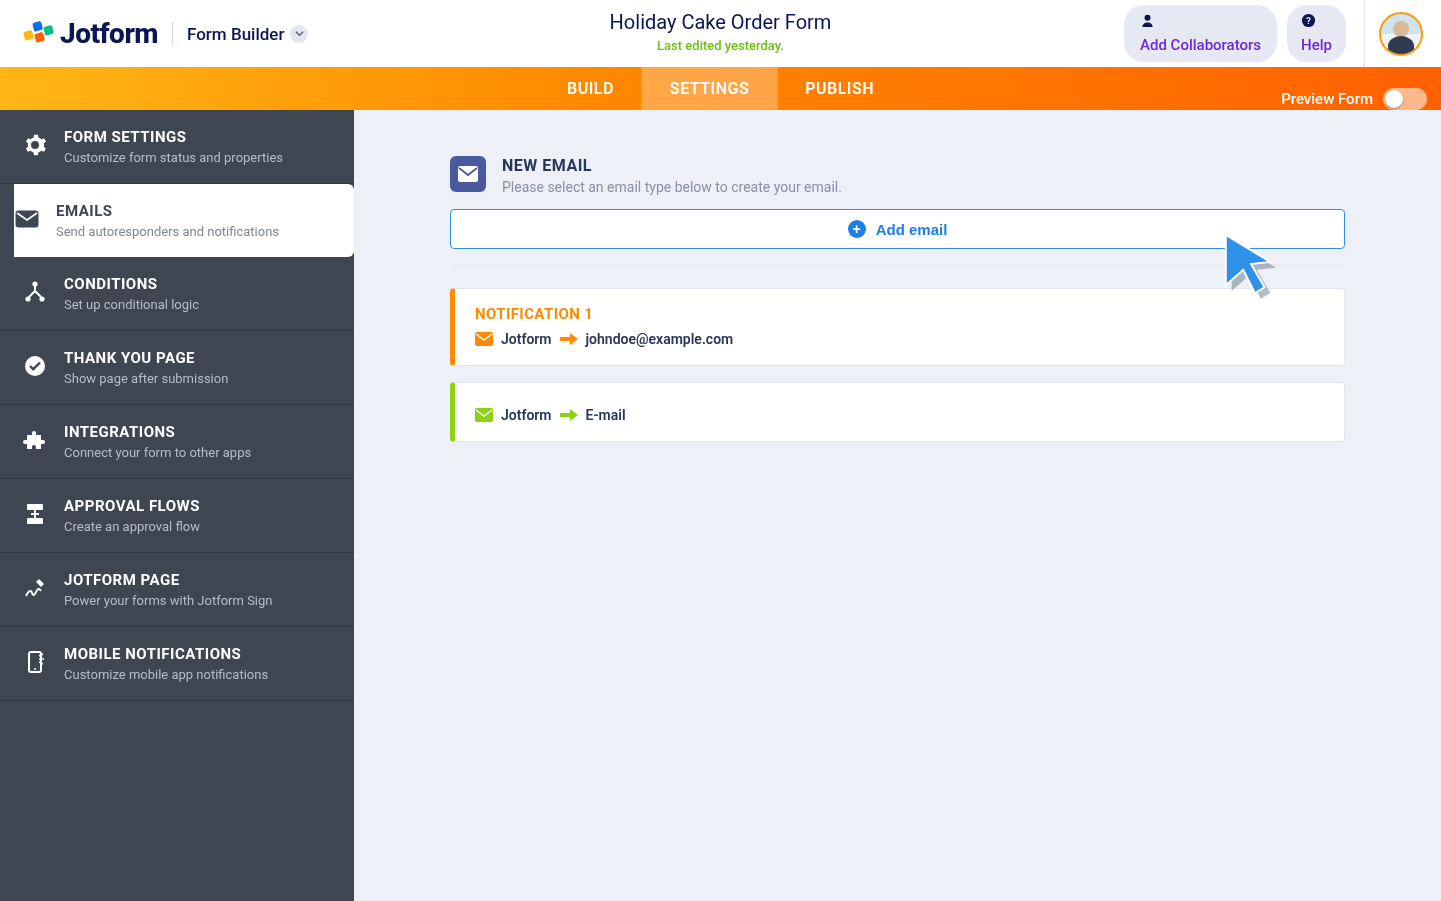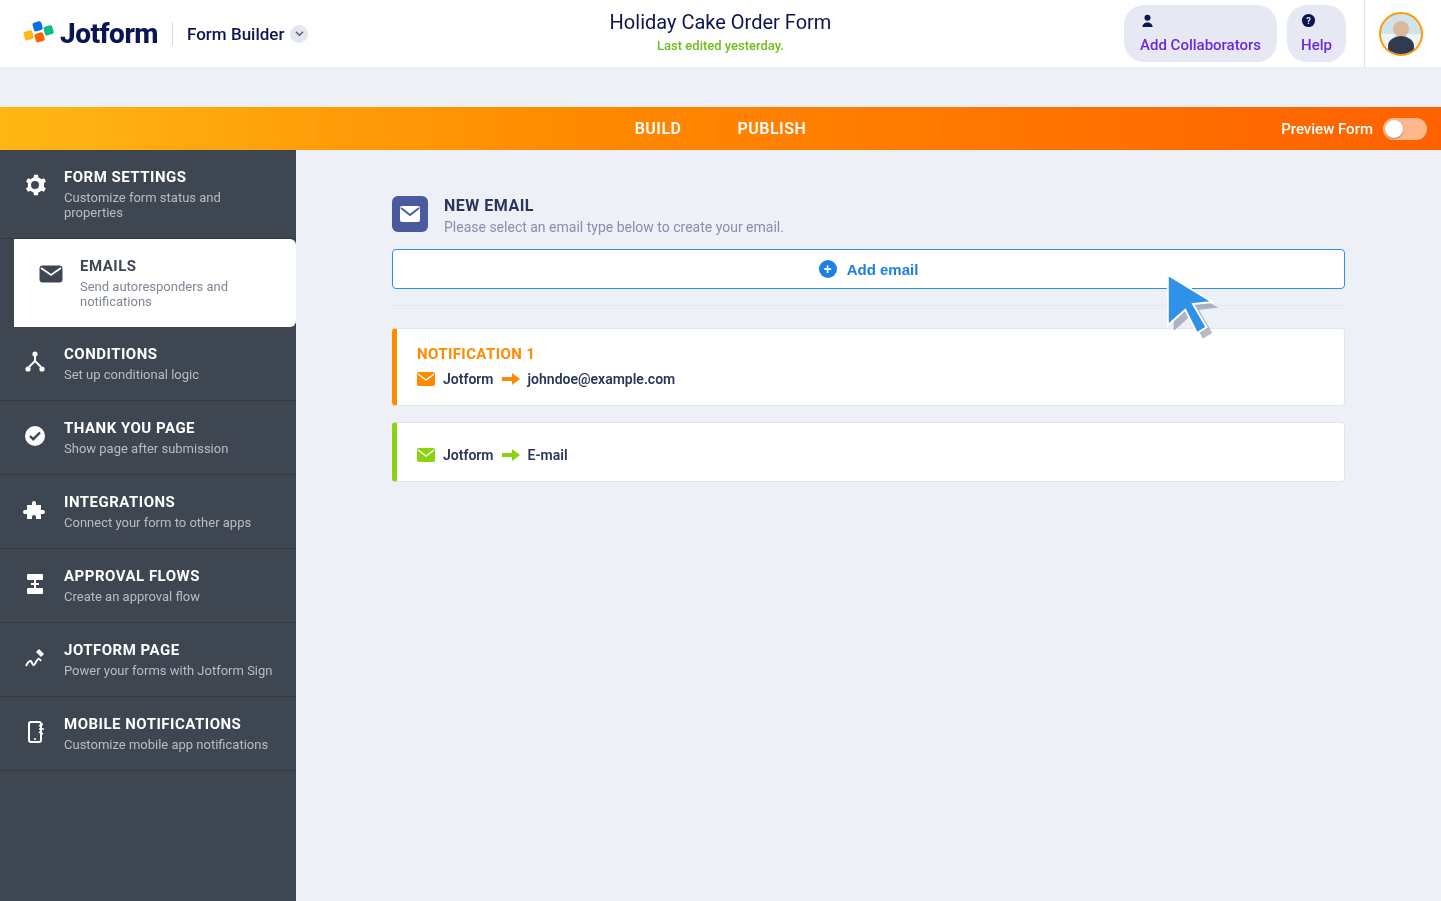--- a/index.html
+++ b/index.html
@@ -17,36 +17,36 @@
   .center-title .form-title { font-size: 20px; font-weight: 400; color: #0a1551; }
   .center-title .edited { font-size: 13px; color: #6ebf13; margin-top: 4px; font-weight: 500; }
   .header-right { margin-left: auto; display: flex; align-items: center; gap: 10px; }
   .pill { background: #e6e9f3; border-radius: 20px; padding: 8px 16px; display: inline-flex; gap: 8px; font-size: 15px; color: #6d28d9; font-weight: 500; cursor: pointer; flex-direction: column; }
   .avatar-border { border-left: 1px solid #e0e2eb; height: 67px; display: flex; align-items: center; padding-left: 14px; margin-left: 8px; }
   .avatar { width: 44px; height: 44px; border-radius: 50%; border: 2px solid #ff9b00; background: linear-gradient(#cfe3ec 0 50%, #eef3f6 50% 100%); position: relative; overflow: hidden; }
   .avatar::before { content:""; position:absolute; left:50%; top:18%; transform:translateX(-50%); width:16px; height:16px; border-radius:50%; background:#d9b99a; }
   .avatar::after { content:""; position:absolute; left:50%; top:55%; transform:translateX(-50%); width:26px; height:20px; border-radius:50% 50% 0 0; background:#2f3b50; }
 
   
-  .tab-bar { height: 43px; background: linear-gradient(90deg, #ffb715 0%, #ff8a00 40%, #ff6100 100%); display: flex; align-items: center; position: relative; margin-top: 40px; }
+  .tab-bar { height: 43px; background: linear-gradient(90deg, #ffb715 0%, #ff8a00 40%, #ff6100 100%); display: flex; align-items: flex-end; position: relative; }
   .tab-center { position:absolute; left:50%; transform:translateX(-50%); height:100%; display:flex; }
   .tab { padding: 0 28px; display: flex; align-items: center; color: #ffffff; font-weight: 600; font-size: 16px; letter-spacing: 0.5px; cursor: pointer; }
   .tab.active { background: rgba(255,255,255,0.28); }
   .preview-wrap { margin-left: auto; display: flex; align-items: center; gap: 10px; padding-right: 14px; color: #fff; font-weight: 500; font-size: 15px; }
   .switch { width: 44px; height: 22px; border-radius: 20px; background: rgba(255,255,255,0.55); position: relative; cursor: pointer; }
   .switch .knob { position: absolute; left: 2px; top: 2px; width: 18px; height: 18px; background: #fff; border-radius: 50%; box-shadow: 0 1px 2px rgba(0,0,0,0.3); }
 
   
   .body-area { display: flex; height: calc(901px - 67px - 43px); }
-  .sidebar { width: 296px; background: #3e4652; display: flex; flex-direction: column; }
+  .sidebar { width: 354px; background: #3e4652; display: flex; flex-direction: column; }
   .side-item { padding: 18px 20px 18px 22px; display: flex; align-items: flex-start; gap: 16px; color: #ffffff; cursor: pointer; border-bottom: 1px solid rgba(0,0,0,0.18); }
   .side-item .icon { width: 26px; height: 26px; flex: 0 0 26px; display: flex; align-items: center; justify-content: center; margin-top: 4px; }
   .side-item .txt .title { font-size: 15px; font-weight: 700; letter-spacing: 0.5px; }
   .side-item .txt .desc { font-size: 13px; color: #b7bcc6; margin-top: 4px; }
-  .side-item.active { background: #ffffff; color: #3e4652; border-radius: 0 6px 6px 0; margin-left: 14px; padding-left: 24px; border-bottom: none; }
+  .side-item.active { background: #ffffff; color: #3e4652; border-radius: 0 6px 6px 0; margin-left: 14px; padding-left: 0; border-bottom: none; }
   .side-item.active .txt .desc { color: #7f8694; }
   .side-item.active svg { stroke: #3e4652; fill: #3e4652; }
 
   
   .main { flex: 1; padding: 46px 96px 0 96px; position: relative; }
   .section-head { display: flex; align-items: flex-start; gap: 16px; margin-bottom: 14px; }
   .mail-badge { width: 36px; height: 36px; border-radius: 6px; background: #4b5a9e; display: flex; align-items: center; justify-content: center; color: #fff; }
   .section-head .title { font-size: 16px; font-weight: 700; color: #28365a; letter-spacing: 0.5px; }
   .section-head .sub { font-size: 14px; color: #8890a8; margin-top: 4px; }
   .add-email-btn { width: 100%; height: 40px; border: 1px solid #2f8fe8; background: #ffffff; border-radius: 4px; display: flex; align-items: center; justify-content: center; gap: 10px; color: #1d7fe8; font-weight: 600; font-size: 15px; cursor: pointer; position: relative; }
@@ -112,20 +112,21 @@
     </div>
     <div class="avatar-border">
       <div class="avatar"></div>
     </div>
   </div>
 </div>
 
 <div class="tab-bar">
   <div class="tab-center">
     <div class="tab">BUILD</div>
+    <div class="tab active">SETTINGS</div>
     <div class="tab">PUBLISH</div>
   </div>
   <div class="preview-wrap">
     <span>Preview Form</span>
     <div class="switch">
         <div class="knob"></div>
       </div>
   </div>
 </div>
 

